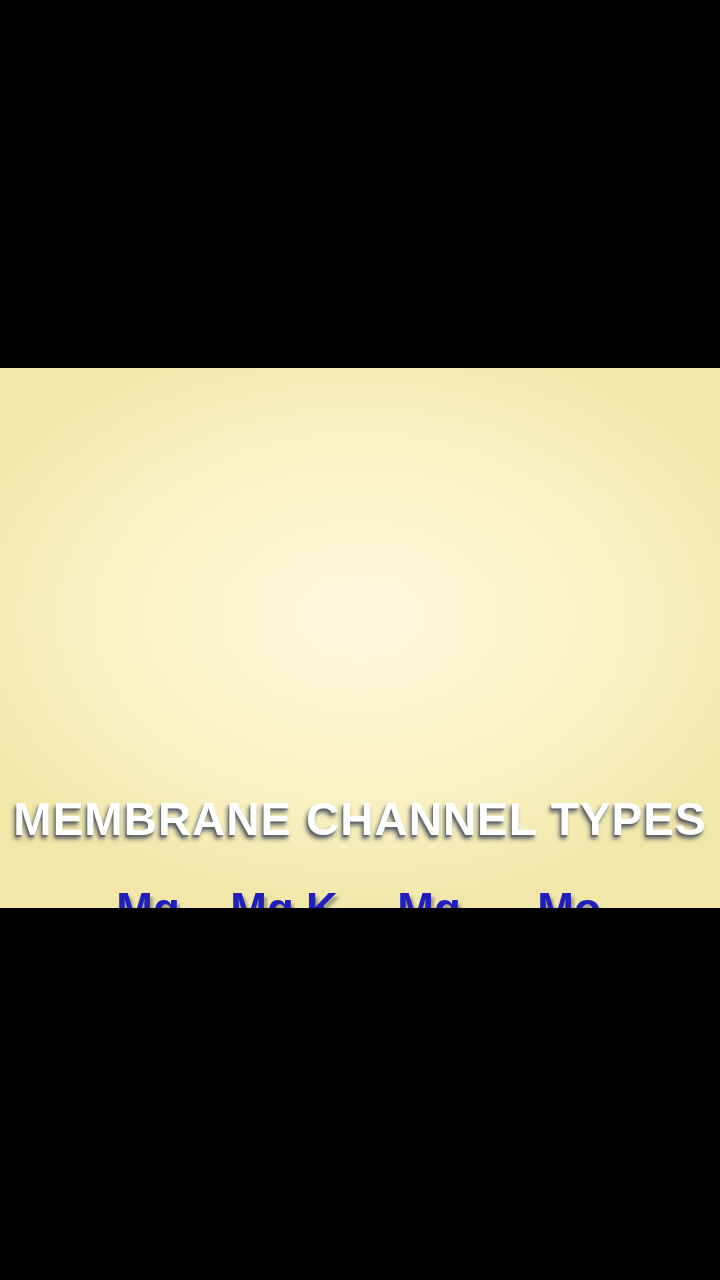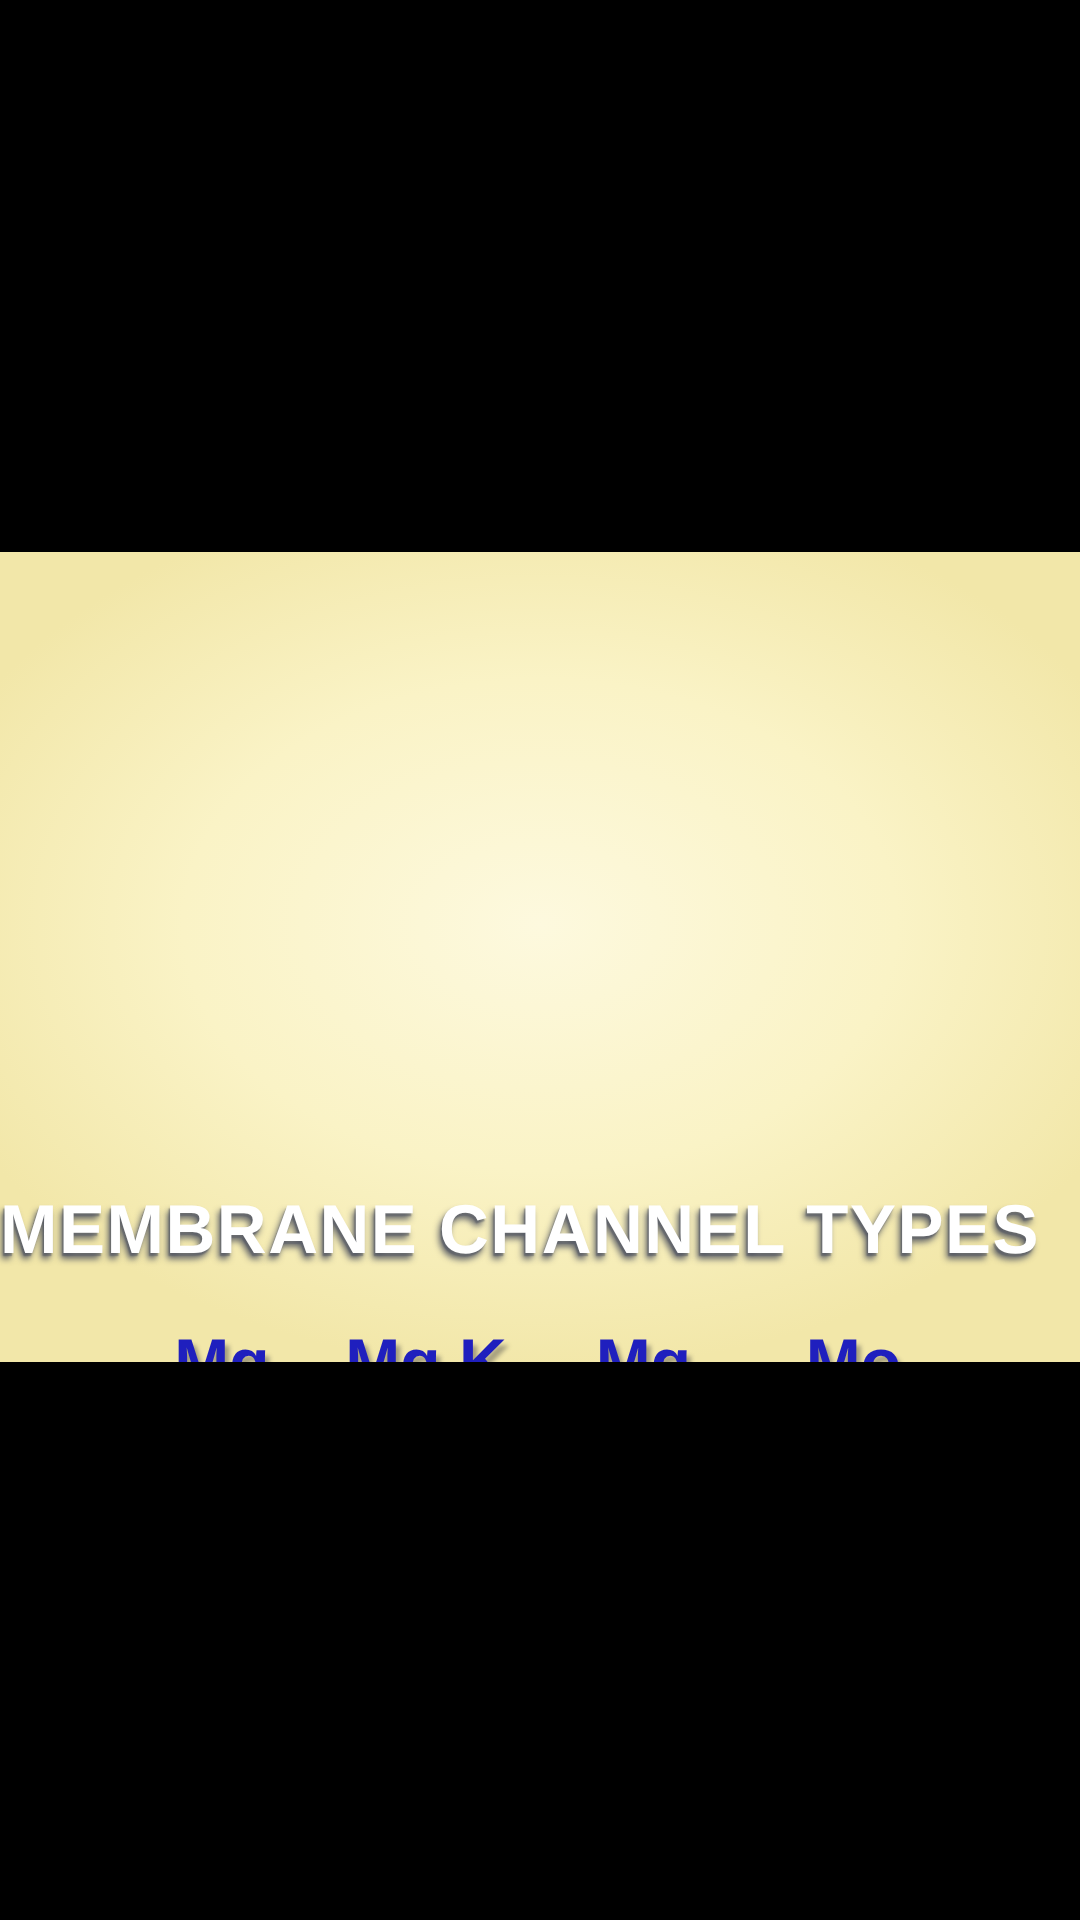--- a/index.html
+++ b/index.html
@@ -3,21 +3,21 @@
 <meta charset="utf-8">
 <style>
   html,body{margin:0;padding:0;background:#000;}
   .stage{position:relative;width:720px;height:1280px;background:#000;overflow:hidden;
          font-family:"Liberation Sans", sans-serif;}
   .letterbox{position:absolute;left:0;width:720px;background:#000;}
   .letterbox.top{top:0;height:368px;}
   .letterbox.bottom{top:908px;height:372px;}
   .canvas{position:absolute;left:0;top:368px;width:720px;height:540px;
           background:radial-gradient(ellipse 60% 55% at 50% 46%, #fdf9de 0%, #faf3c6 55%, #f2e7a9 100%);}
-  .title{position:absolute;left:0;top:424px;width:720px;margin:0;
+  .title{position:absolute;left:0;top:424px;width:720px;margin:0;text-align:center;
          font-size:46px;font-weight:bold;letter-spacing:1px;color:#fff;
          text-shadow:-2px 4px 4px rgba(75,80,95,0.85), -1px 2px 1px rgba(75,80,95,0.55);}
   .ion{position:absolute;transform:translateX(-50%);font-weight:bold;white-space:nowrap;}
   .ion.top{top:516px;font-size:44px;color:#1f1fbe;text-shadow:3px 4px 3px rgba(70,70,70,0.45);}
   .ion.bottom{top:738px;font-size:44px;color:#cf1d17;text-shadow:3px 4px 3px rgba(70,70,70,0.45);}
   .arrow{position:absolute;line-height:0;}
   .membrane{position:absolute;left:55px;top:610px;width:608px;height:114px;line-height:0;}
   .port{position:absolute;top:808px;transform:translateX(-50%);font-size:26px;font-weight:bold;
         letter-spacing:2px;color:#fff;white-space:nowrap;padding-bottom:3px;
         border-bottom:2px solid rgba(170,170,155,0.45);

